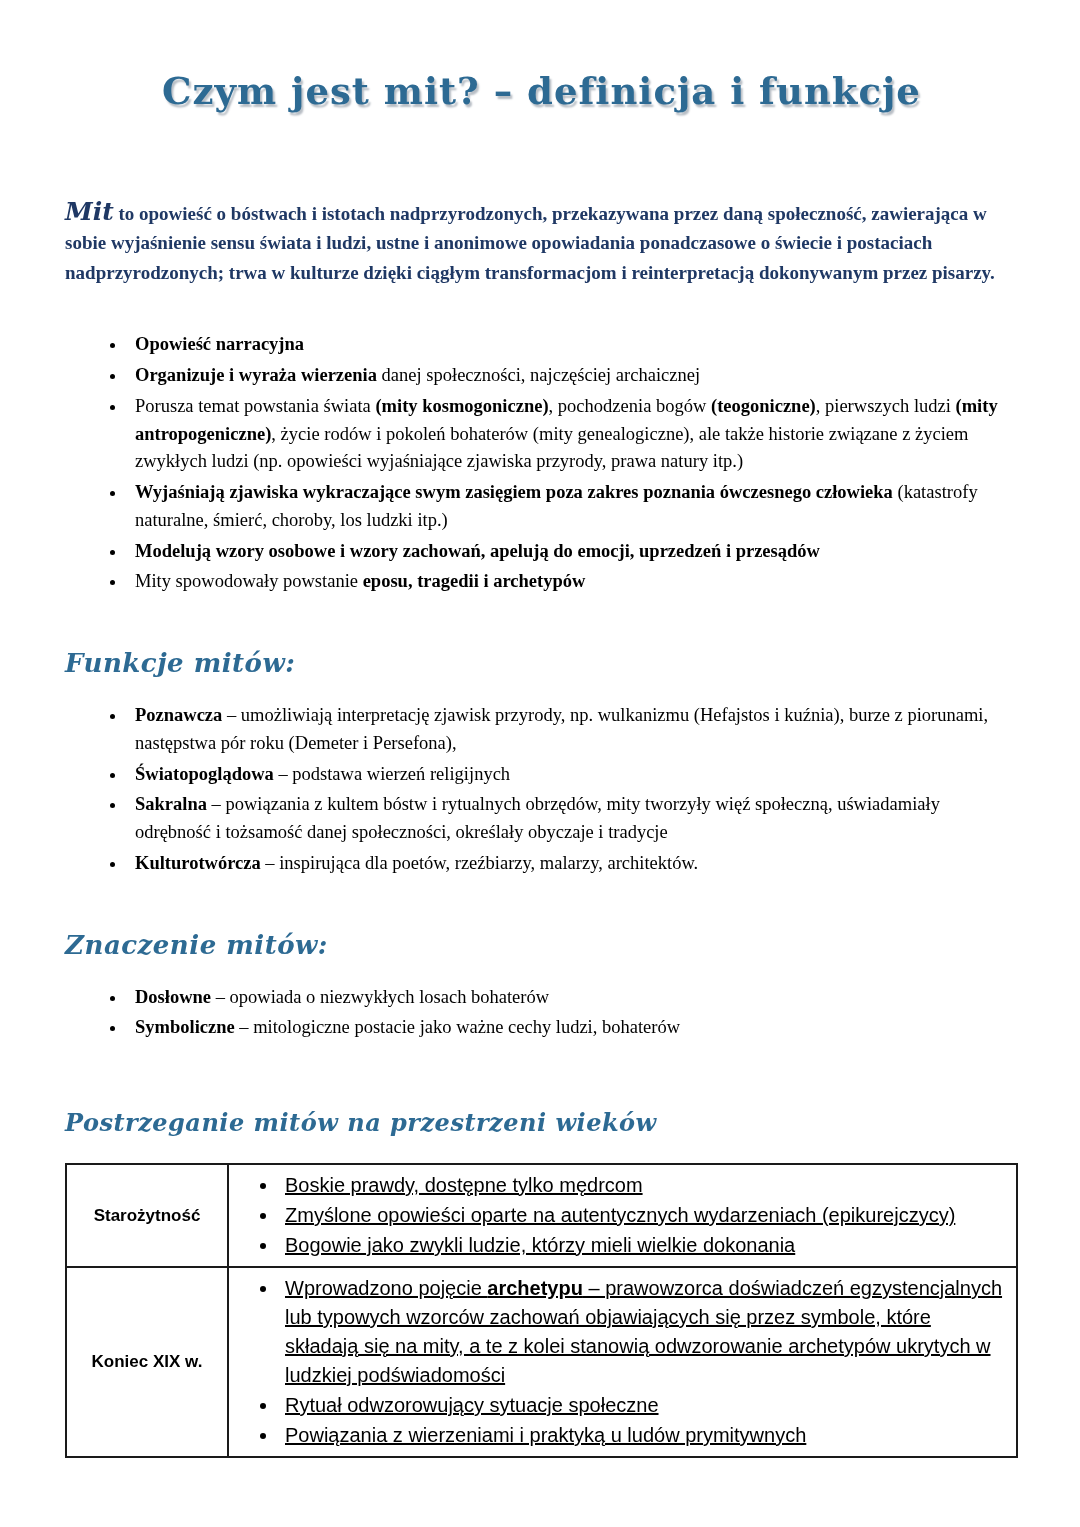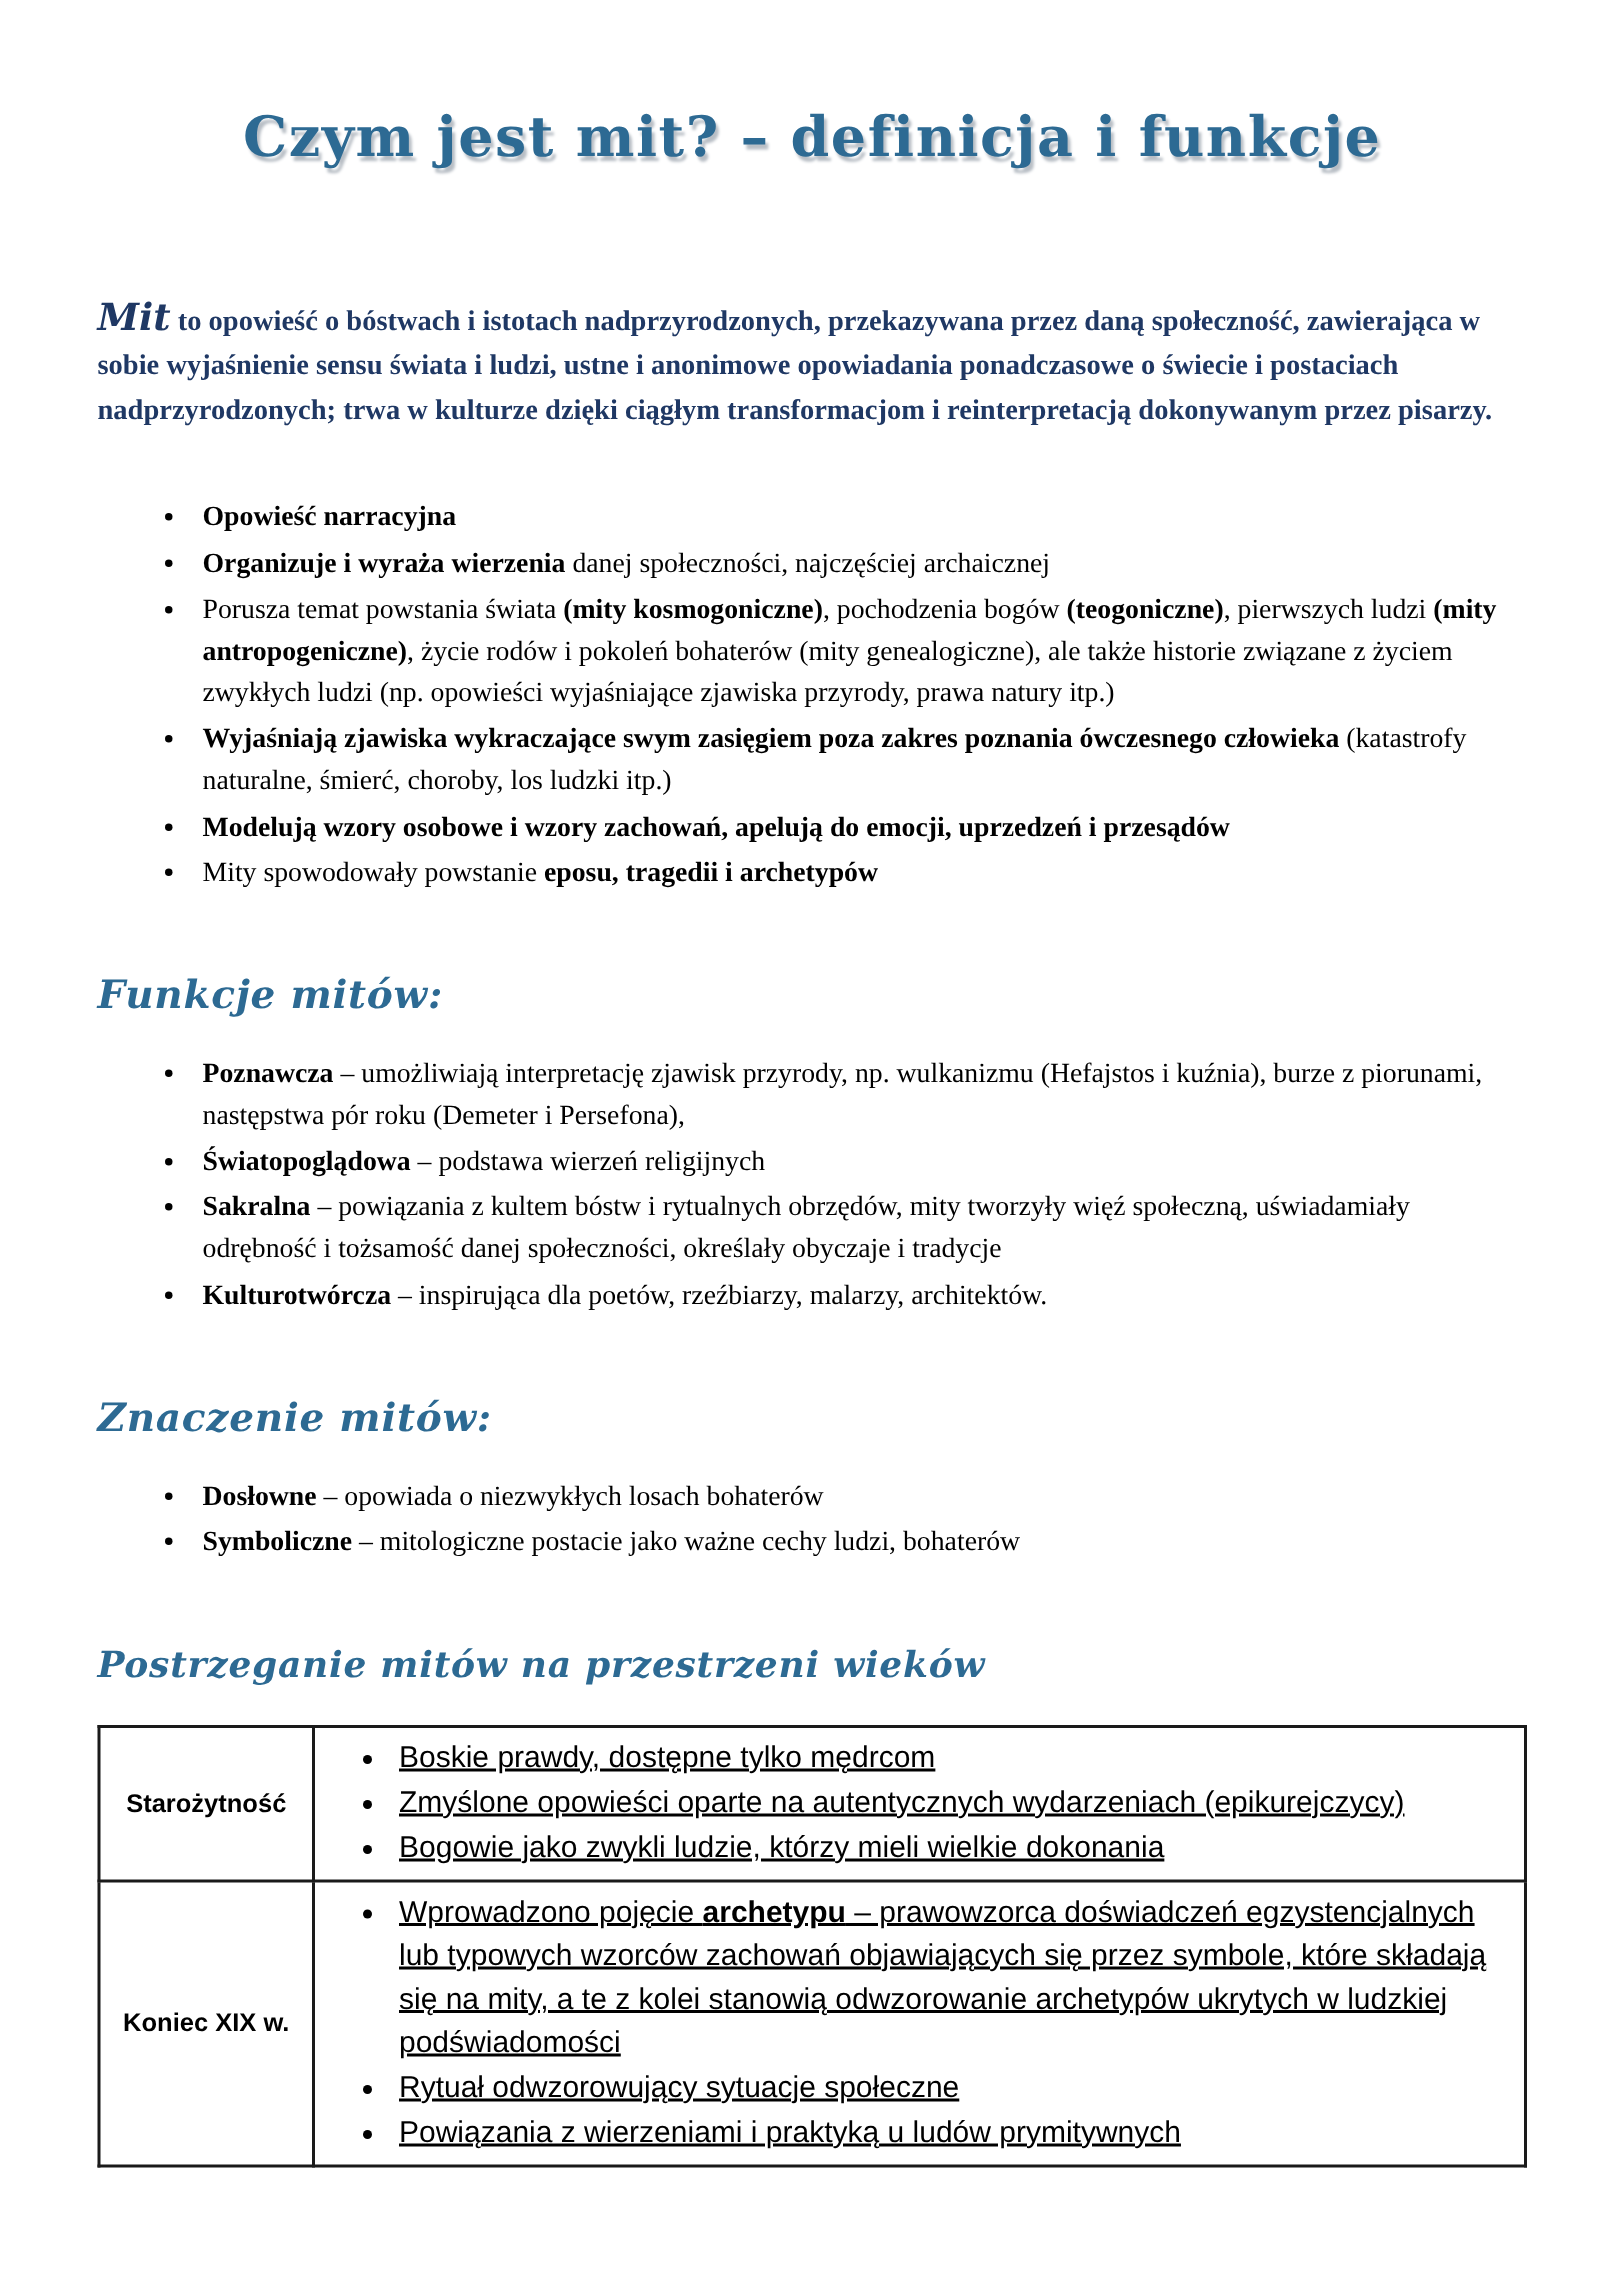--- a/index.html
+++ b/index.html
@@ -32,29 +32,29 @@
   ul.bullets li { font-size:18.5px; line-height:1.5; padding-left:8px; margin-bottom:3px; }
   ul.main { margin-top:44px; }
   .b { font-weight:bold; }
   h2.script {
     font-family:"DejaVu Serif", serif;
     font-style:italic; font-weight:bold;
     color:#2d6a93; font-size:26px;
     margin-top:52px; letter-spacing:0.5px;
   }
   ul.section-bullets { margin-top:24px; }
-  h2.script.small { font-size:24px; margin-top:52px; }
+  h2.script.small { font-size:24px; margin-top:66px; }
   table.eras {
     border-collapse:collapse;
     width:953px; margin-top:26px;
     font-family:"Liberation Sans", sans-serif;
   }
   table.eras td { border:2px solid #1a1a1a; vertical-align:middle; }
   table.eras td.label {
-    width:143px; text-align:center;
+    width:162px; text-align:center;
     font-weight:bold; font-size:17px; padding:4px 6px;
   }
   table.eras td.content { font-size:20px; padding:3px 10px; line-height:1.45;text-decoration:underline; }
   table.eras td.content ul { list-style:disc; padding-left:40px; margin:3px 0; }
   table.eras td.content ul li { padding-left:6px; margin:1px 0; }
 </style>
 </head>
 <body>
 
 <div class="page">

